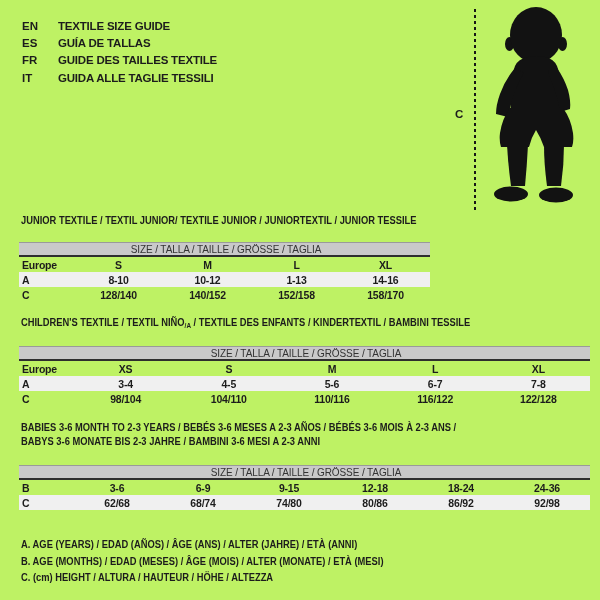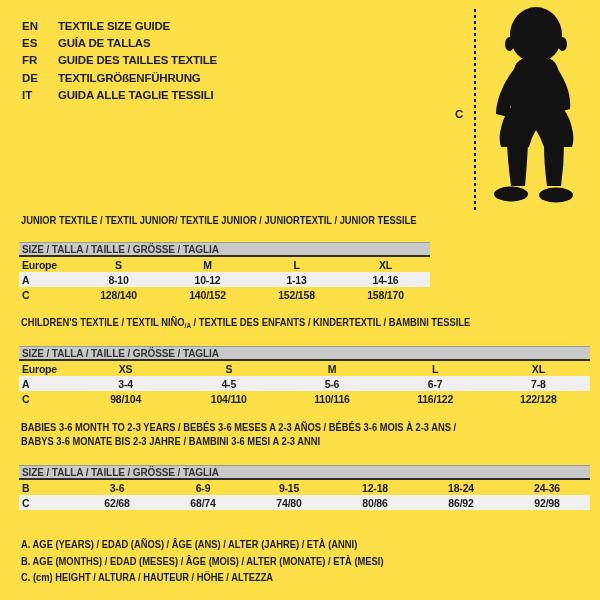--- a/index.html
+++ b/index.html
@@ -1,16 +1,16 @@
 <!DOCTYPE html>
 <html><head>
 <meta charset="utf-8">
 <style>
   html,body{margin:0;padding:0;background:#fff;}
-  .sheet{position:relative;width:600px;height:600px;background:#fde047;overflow:hidden;
+  .sheet{position:relative;width:600px;height:600px;background:#bef264;overflow:hidden;
          font-family:"Liberation Sans",sans-serif;color:#1c1c1c;}
   .abs{position:absolute;}
 
   
   .lang-block{left:22px;top:17px;}
   .lang-row{display:flex;height:17.3px;align-items:center;font-size:11.5px;font-weight:700;}
   .lang-code{width:36px;}
   .lang-title{white-space:nowrap;letter-spacing:-0.2px;}
 
   
@@ -21,21 +21,21 @@
   .baby svg{display:block;}
 
   
   .section-title{font-size:11px;font-weight:700;white-space:nowrap;line-height:14px;
     transform:scaleX(0.85);transform-origin:0 0;}
   .sub{font-size:7.5px;vertical-align:-2px;}
 
   
   table.sizetable{position:absolute;border-collapse:collapse;table-layout:fixed;}
   table.sizetable th{background:#c9c9c9;border-top:1px solid #9a9a9a;border-bottom:2px solid #2e2e2e;
-    font-size:10px;font-weight:700;color:#333;text-align:left;height:12px;padding:0 0 0 3px;
+    font-size:10px;font-weight:400;color:#333;text-align:center;height:12px;padding:0 0 0 3px;
     letter-spacing:-0.1px;}
   table.sizetable td{font-size:10.5px;font-weight:700;height:15px;padding:0;text-align:center;
     letter-spacing:-0.2px;}
   table.sizetable td.lbl{text-align:left;padding-left:3px;}
   table.sizetable tr.alt td{background:#f0f0f0;}
   .t-junior{left:19px;top:242px;width:411px;}
   .t-children{left:19px;top:346px;width:571px;}
   .t-babies{left:19px;top:465px;width:571px;}
   .title-junior{left:21px;top:213px;}
   .title-children{left:21px;top:315px;}
@@ -56,24 +56,20 @@
       <span class="lang-code">EN</span>
       <span class="lang-title">TEXTILE SIZE GUIDE</span>
     </div>
     <div class="lang-row">
       <span class="lang-code">ES</span>
       <span class="lang-title">GUÍA DE TALLAS</span>
     </div>
     <div class="lang-row">
       <span class="lang-code">FR</span>
       <span class="lang-title">GUIDE DES TAILLES TEXTILE</span>
-    </div>
-    <div class="lang-row">
-      <span class="lang-code">DE</span>
-      <span class="lang-title">TEXTILGRÖßENFÜHRUNG</span>
     </div>
     <div class="lang-row">
       <span class="lang-code">IT</span>
       <span class="lang-title">GUIDA ALLE TAGLIE TESSILI</span>
     </div>
   </div>
 
   <span class="abs measure-label">C</span>
   <div class="abs measure-line"></div>
   <div class="abs baby">

